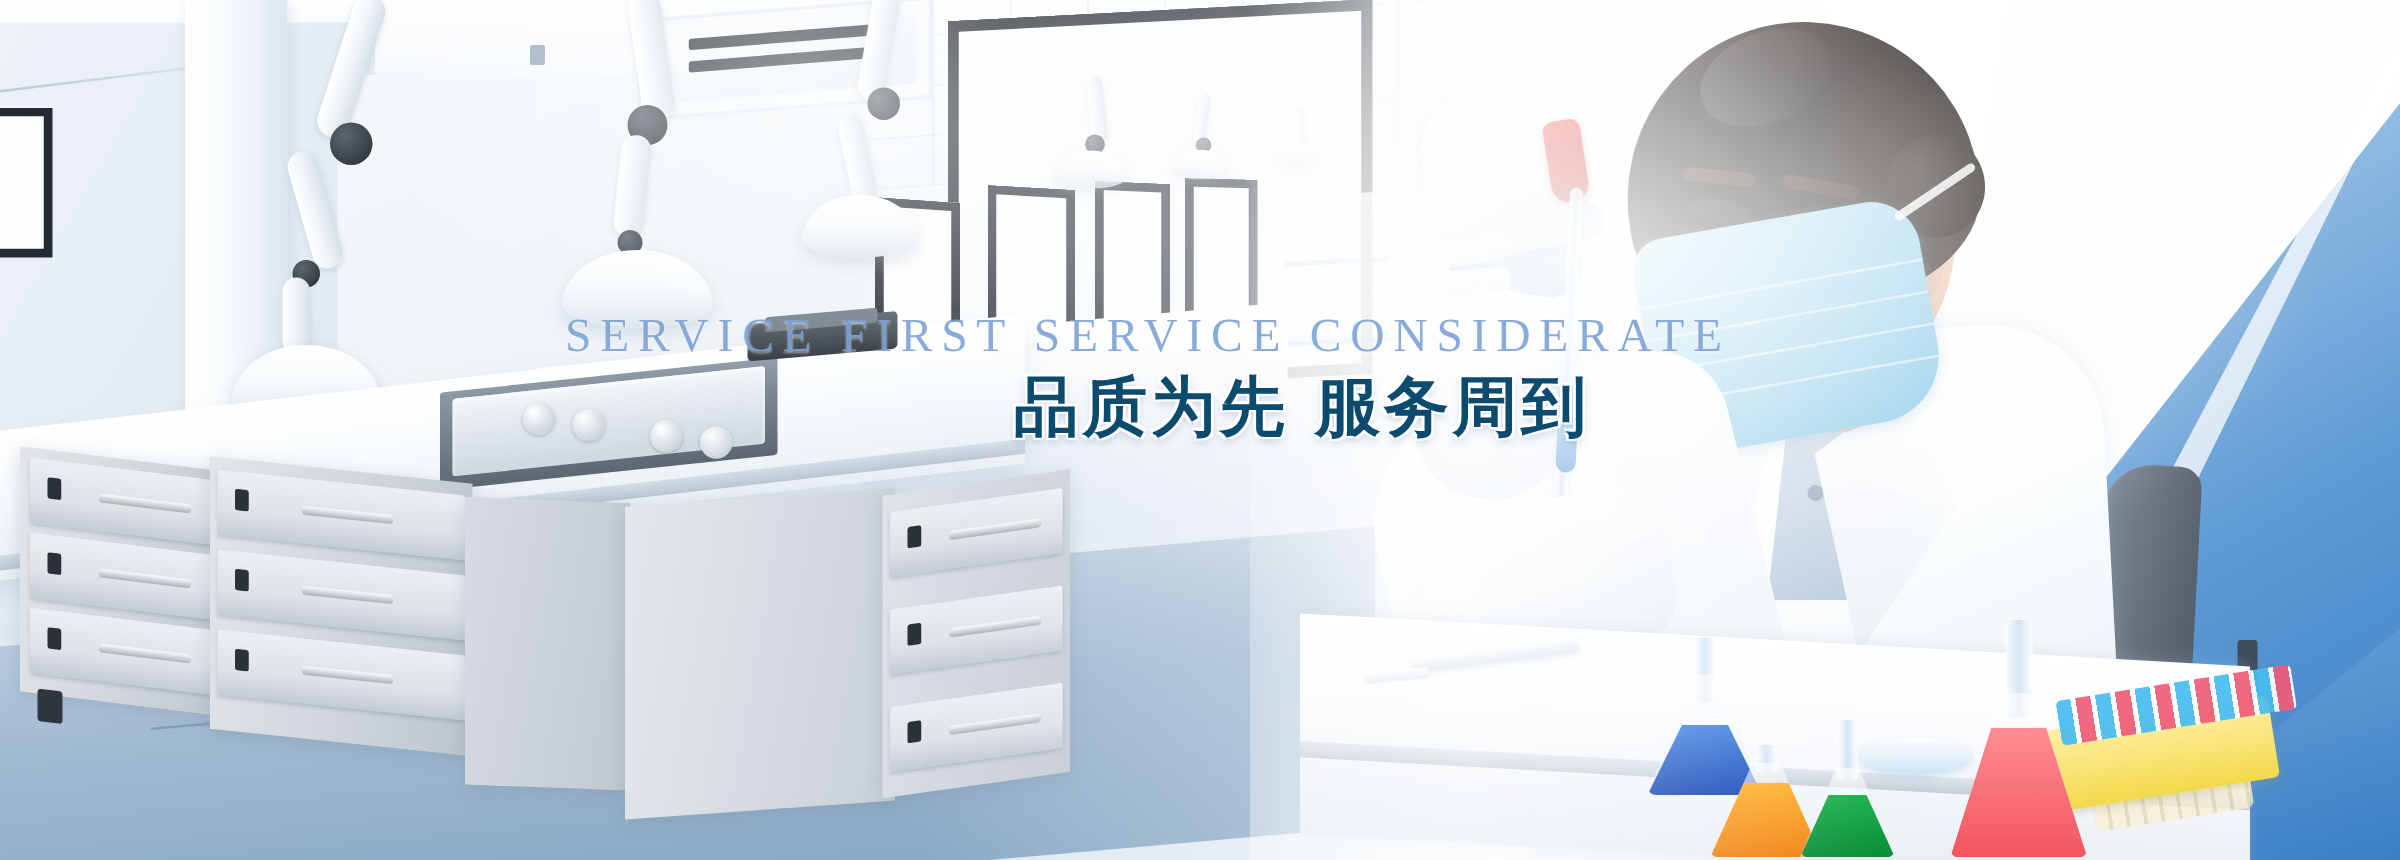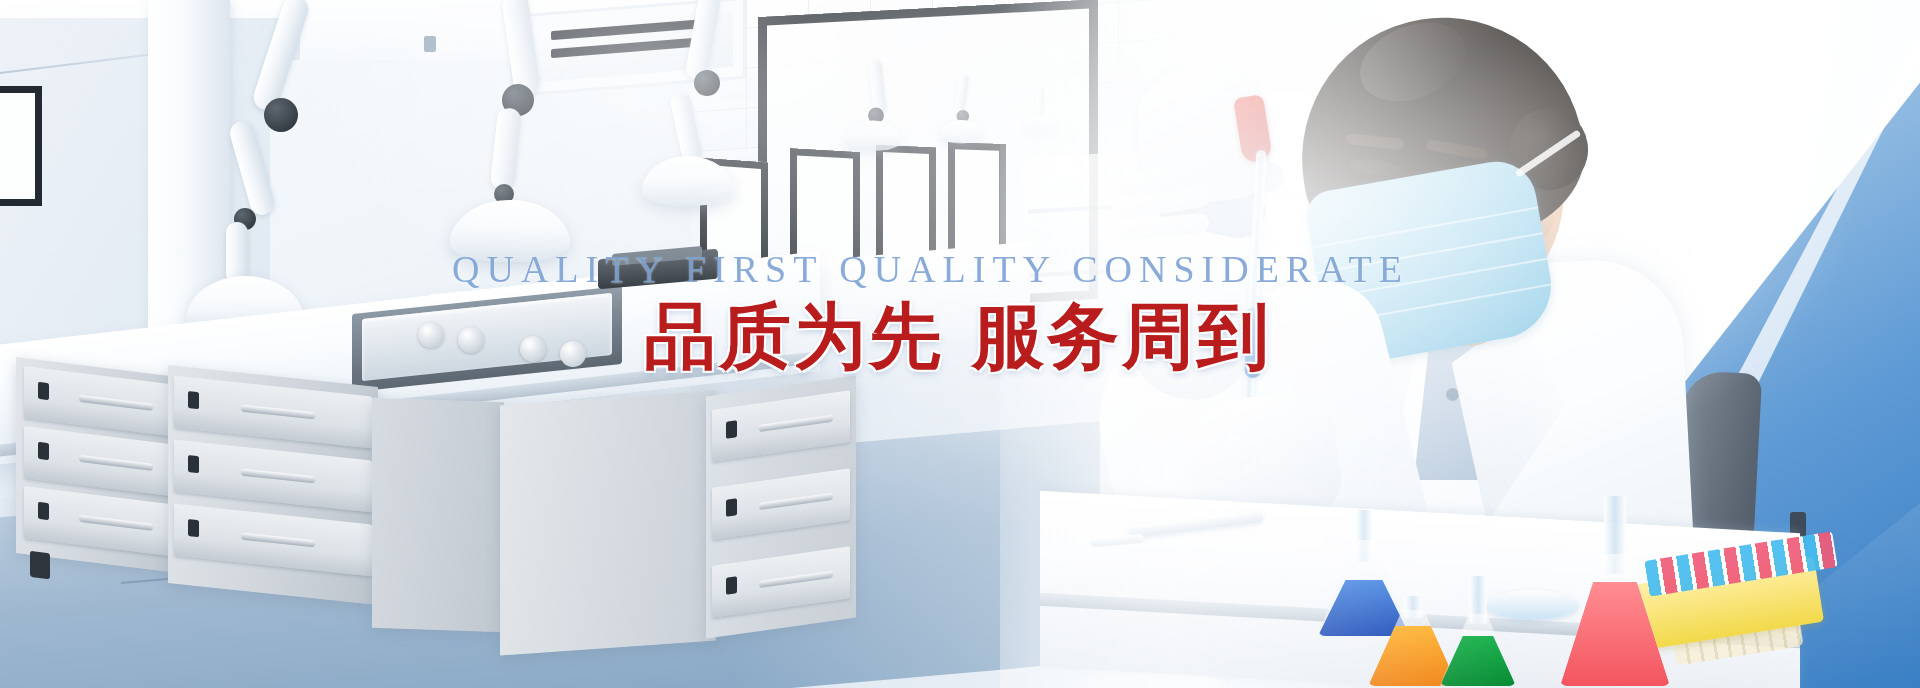--- a/index.html
+++ b/index.html
@@ -337,22 +337,22 @@
 
   
   .copy{position:absolute;left:0;top:0;width:1920px;height:688px;pointer-events:none;}
   .eyebrow{position:absolute;left:452px;top:250px;width:820px;
     font-family:"Liberation Serif","DejaVu Serif",serif;
     font-size:38px;letter-spacing:7px;line-height:1;
     color:#7ea3d6;opacity:.9;white-space:nowrap;text-align:right;
     text-shadow:0 1px 2px rgba(255,255,255,.6);}
   .headline{position:absolute;left:452px;top:300px;width:820px;
     font-family:"DejaVu Sans","Liberation Sans",sans-serif;
-    font-size:72px;font-weight:bold;letter-spacing:3px;line-height:1.02;
-    color:#b91c1c;white-space:nowrap;text-align:right;
+    font-size:52px;font-weight:bold;letter-spacing:3px;line-height:1.02;
+    color:#0c4a6e;white-space:nowrap;text-align:right;
     text-shadow:
       -2px -2px 0 rgba(255,255,255,.92),
        2px -2px 0 rgba(255,255,255,.92),
       -2px  2px 0 rgba(255,255,255,.92),
        2px  2px 0 rgba(255,255,255,.92),
        0 3px 7px rgba(60,95,160,.30);}
   .greenbar{position:absolute;left:483px;top:385px;width:747px;height:72px;
     background:#10914a;display:flex;align-items:center;justify-content:center;
     box-shadow:0 3px 10px rgba(25,110,60,.28);}
   .greenbar .gtxt{font-family:"DejaVu Sans","Liberation Sans",sans-serif;
@@ -557,17 +557,17 @@
   <div class="flask fk4">
     <div class="neck2"></div>
       <div class="body">
         <div class="liq"></div>
       </div>
   </div>
 
   <div class="haze"></div>
 
   <div class="copy">
-    <div class="eyebrow">QUALITY FIRST QUALITY CONSIDERATE</div>
+    <div class="eyebrow">SERVICE FIRST SERVICE CONSIDERATE</div>
     <div class="headline">品质为先 服务周到</div>
   </div>
 
 </div>
 
 </body></html>

